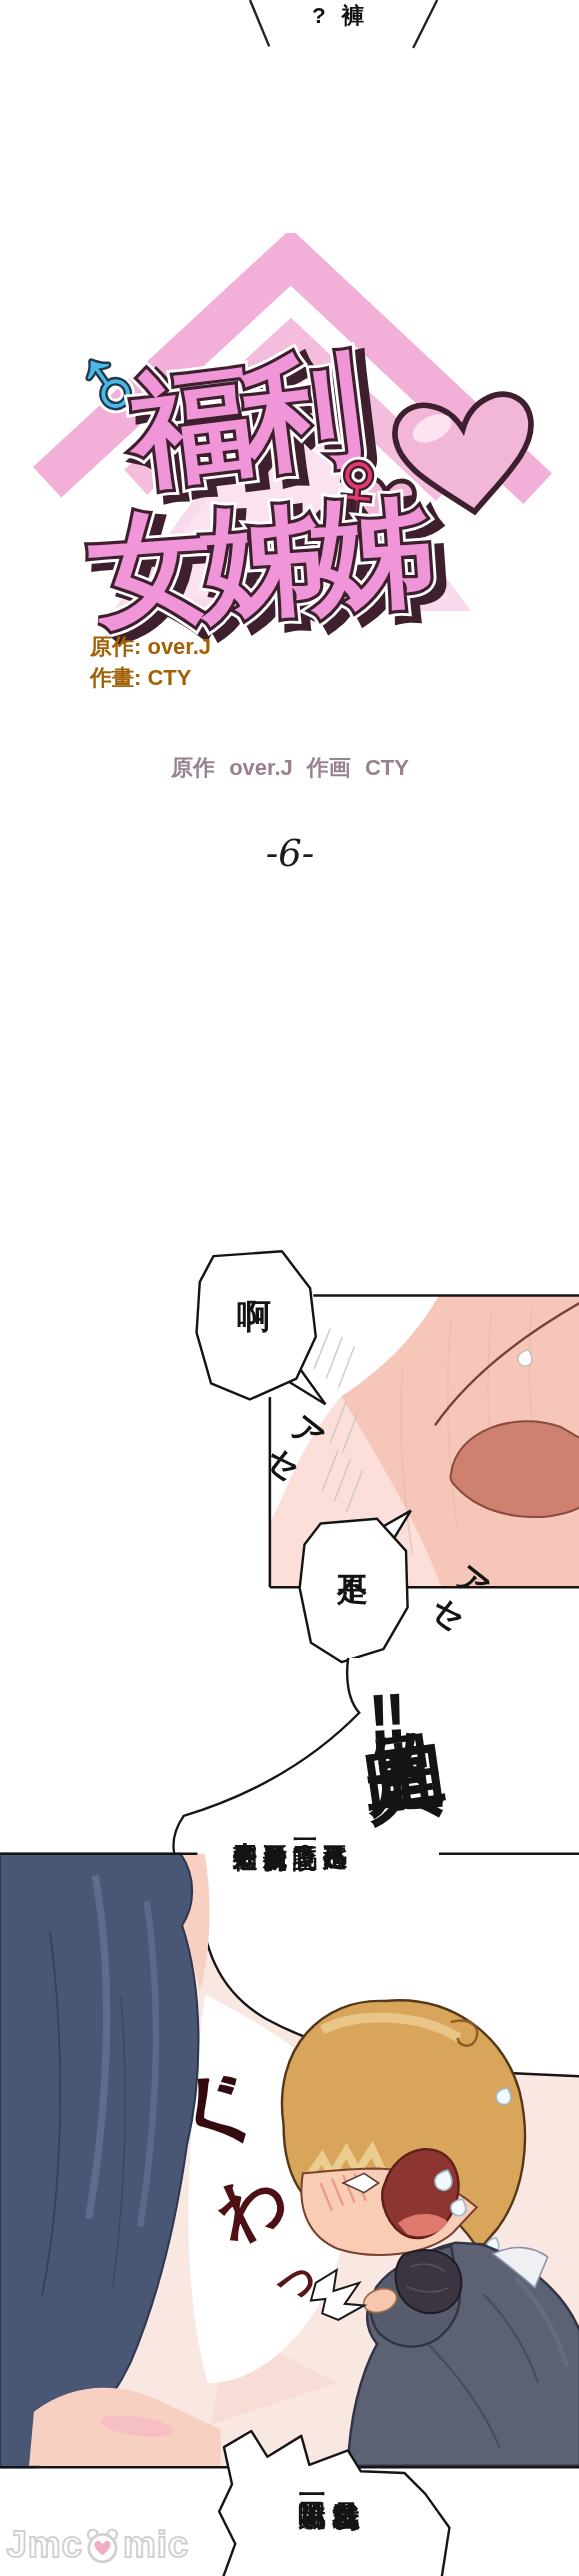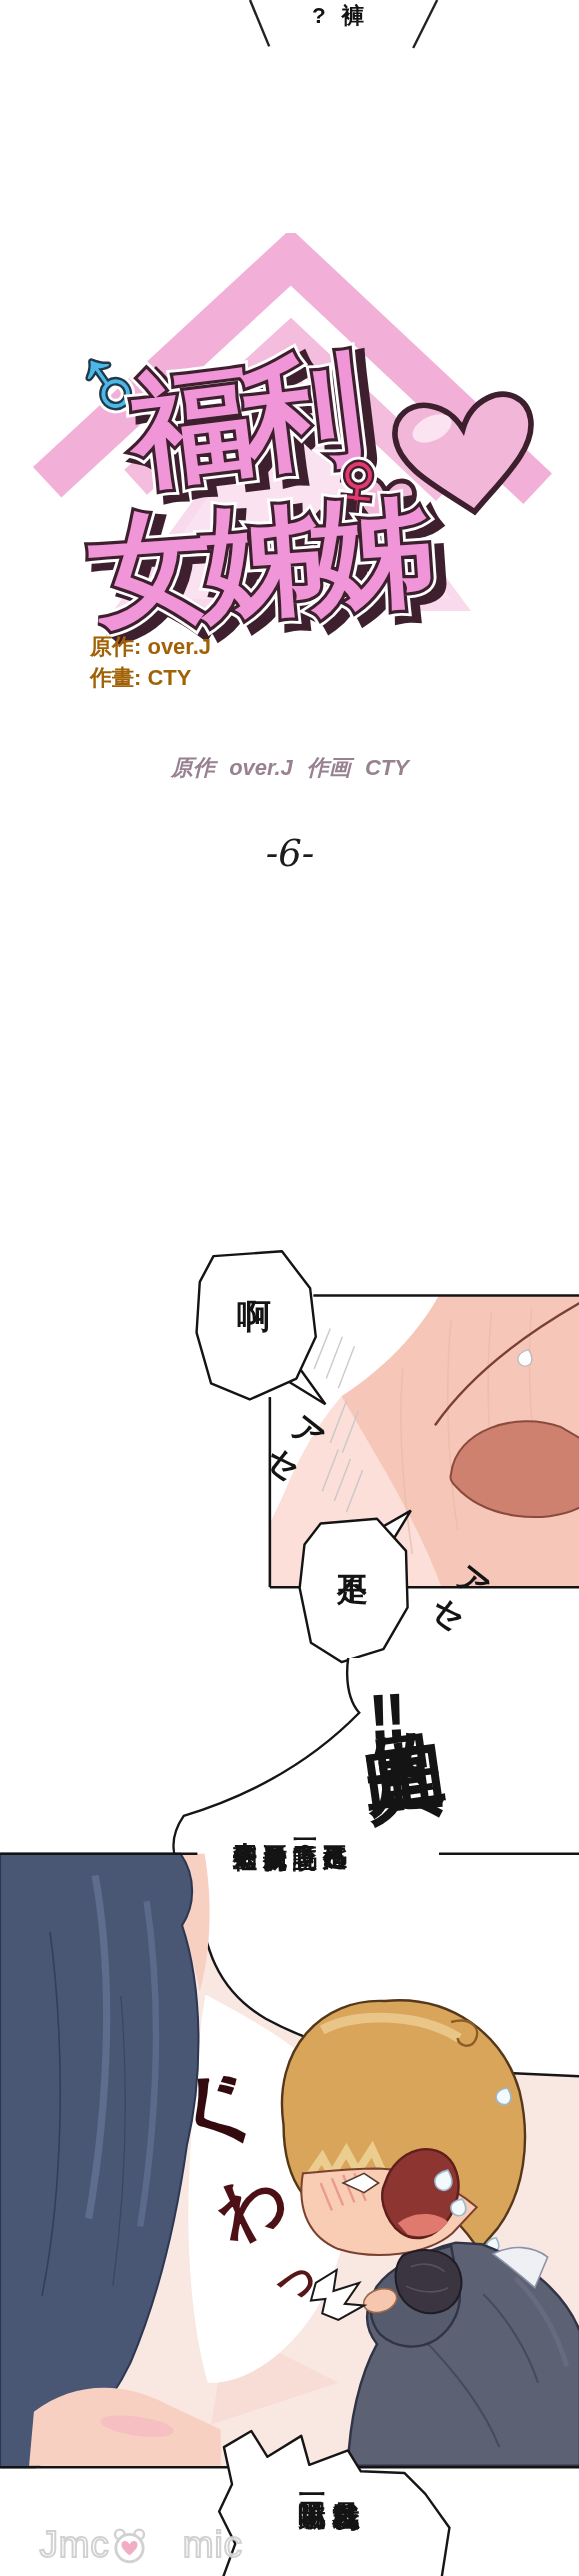--- a/index.html
+++ b/index.html
@@ -28,21 +28,21 @@
   .gender span { position:absolute; left:0; top:0; }
   .male   { left:42px;  top:412px; font-size:101px; transform:rotate(-80deg); }
   .female { left:328px; top:425px; font-size:95px; transform:rotate(6deg); }
   .g-white { -webkit-text-stroke:10.5px #ffffff; color:#fff; }
   .g-dark-m { -webkit-text-stroke:4.8px #203a4c; color:#203a4c; }
   .g-fill-m { color:#4cb8e7; }
   .g-dark-f { -webkit-text-stroke:4.8px #3d1f2e; color:#3d1f2e; }
   .g-fill-f { color:#e4396e; }
 
   .credit-left { left:90px; top:631px; font-size:22px; font-weight:700; color:#a16207; line-height:31px; }
-  .credit-center { left:0; top:753px; width:580px; text-align:center; font-size:22px; font-weight:700; color:#988291; word-spacing:8px;font-style:italic; }
+  .credit-center { left:0; top:753px; width:580px; text-align:center; font-size:22px; font-weight:700; color:#988291; word-spacing:8px; }
   .episode { left:0; top:832px; width:580px; text-align:center; font-size:37px; font-weight:400; font-family:"DejaVu Serif", serif; font-style:italic; color:#1c1c1c; }
 
   
   .vtext { writing-mode:vertical-rl; text-orientation:upright; }
   .b1-text { left:237px; top:1294px; font-size:34px; font-weight:700; }
   .b2-text { left:335px; top:1550px; font-size:31px; font-weight:700; line-height:34px; }
   .sfx-sweat { font-size:32px; font-weight:900; line-height:35px; letter-spacing:3.2px; }
   .sfx1 { left:287px; top:1397px; transform:rotate(38deg); }
   .sfx2 { left:452px; top:1547px; transform:rotate(38deg); }
 
@@ -55,22 +55,22 @@
   .speech-cols div { margin:0; }
 
   .sfx-gu  { left:174px; top:2054px; font-size:82px; font-weight:900; color:#330a0e; transform:rotate(-32deg); }
   .sfx-wa  { left:216px; top:2159px; font-size:69px;  font-weight:900; color:#4d1014; transform:rotate(-27deg); }
   .sfx-tsu { left:270px; top:2246px; font-size:47px;  font-weight:900; color:#571717; transform:rotate(-22deg); }
 
   .bottom-cols { left:295px; top:2481px; height:95px; overflow:hidden; writing-mode:vertical-rl; text-orientation:upright;
                  font-size:27px; font-weight:700; line-height:34px; }
 
   .watermark { left:6.4px; top:2524px; display:flex; align-items:center; opacity:.95; }
-  .watermark .wm-text { font-size:37px; font-weight:400; color:rgba(255,255,255,.9);
-                        -webkit-text-stroke:2px #cfcfcf; letter-spacing:0.8px;margin-left:33px; }
+  .watermark .wm-text { font-size:37px; font-weight:700; color:rgba(255,255,255,.9);
+                        -webkit-text-stroke:2px #cfcfcf; letter-spacing:0.8px; }
   .watermark svg { margin:3.2px 1.6px 0 1.6px; }
 </style>
 </head>
 <body>
 
 <div class="page">
 
   <svg class="art" style="top:0" width="580" height="56" viewBox="0 0 720 70">
     <line x1="310" y1="0" x2="334" y2="58" stroke="#222" stroke-width="3"></line>
     <line x1="544" y1="0" x2="514" y2="60" stroke="#222" stroke-width="3"></line>

